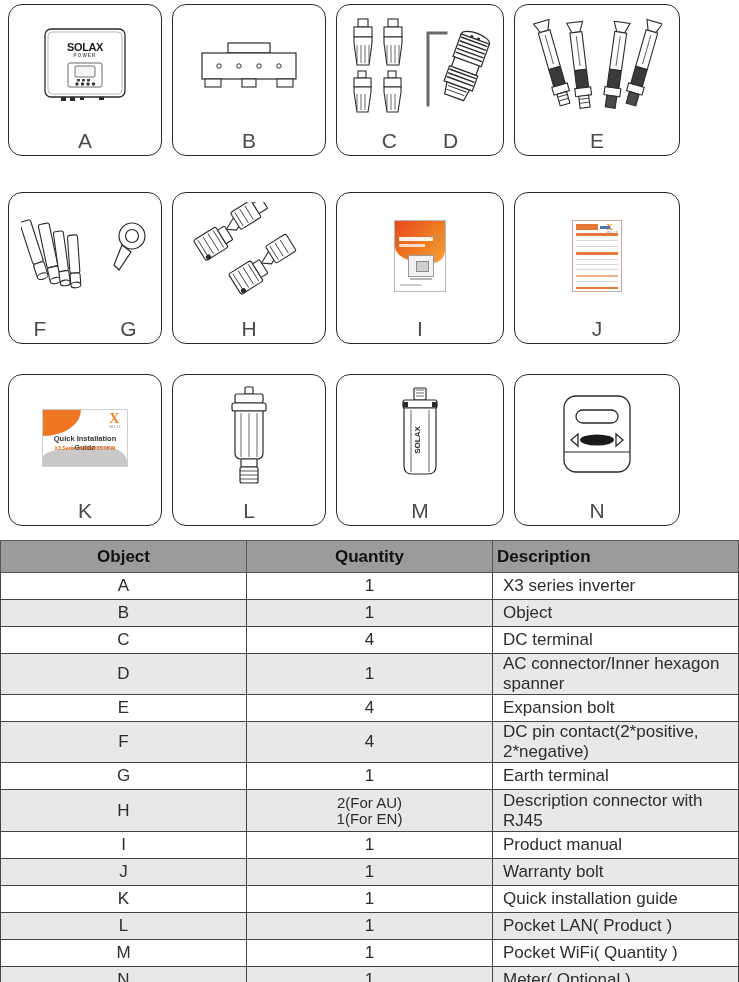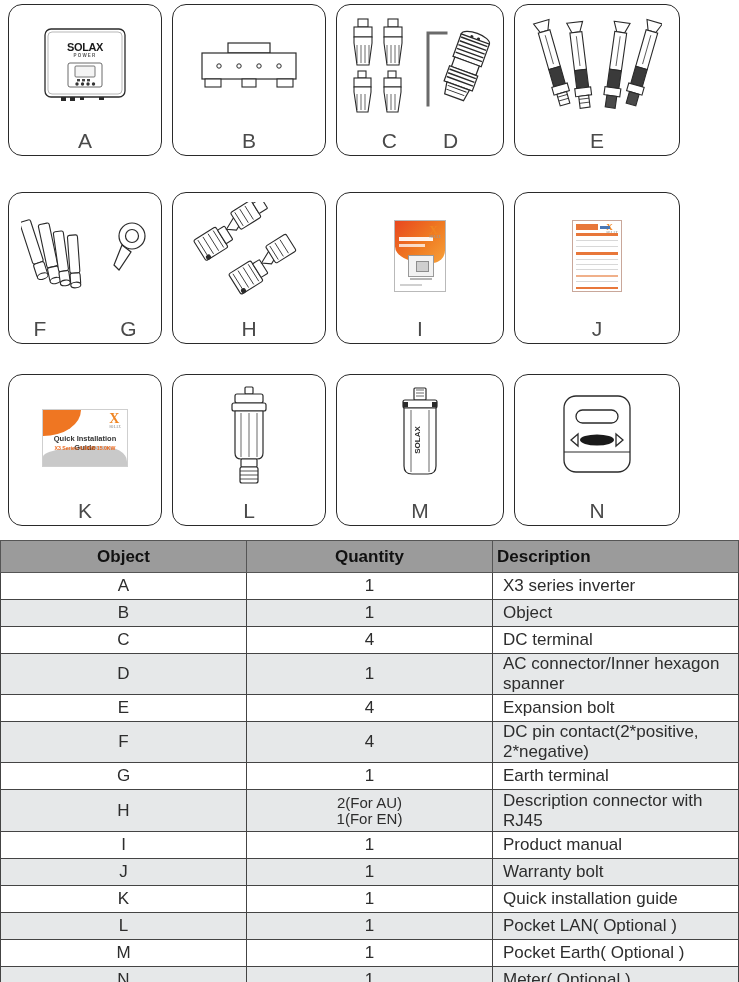--- a/index.html
+++ b/index.html
@@ -565,26 +565,26 @@
           <td class="desc">Warranty bolt</td>
         </tr>
         <tr class="norm">
           <td class="obj">K</td>
           <td class="qty">1</td>
           <td class="desc">Quick installation guide</td>
         </tr>
         <tr class="alt">
           <td class="obj">L</td>
           <td class="qty">1</td>
-          <td class="desc">Pocket LAN( Optional )</td>
+          <td class="desc">Pocket LAN( Product )</td>
         </tr>
         <tr class="norm">
           <td class="obj">M</td>
           <td class="qty">1</td>
-          <td class="desc">Pocket Earth( Optional )</td>
+          <td class="desc">Pocket WiFi( Quantity )</td>
         </tr>
         <tr class="alt">
           <td class="obj">N</td>
           <td class="qty">1</td>
           <td class="desc">Meter( Optional )</td>
         </tr>
       </tbody>
     </table>
   </div>
 

